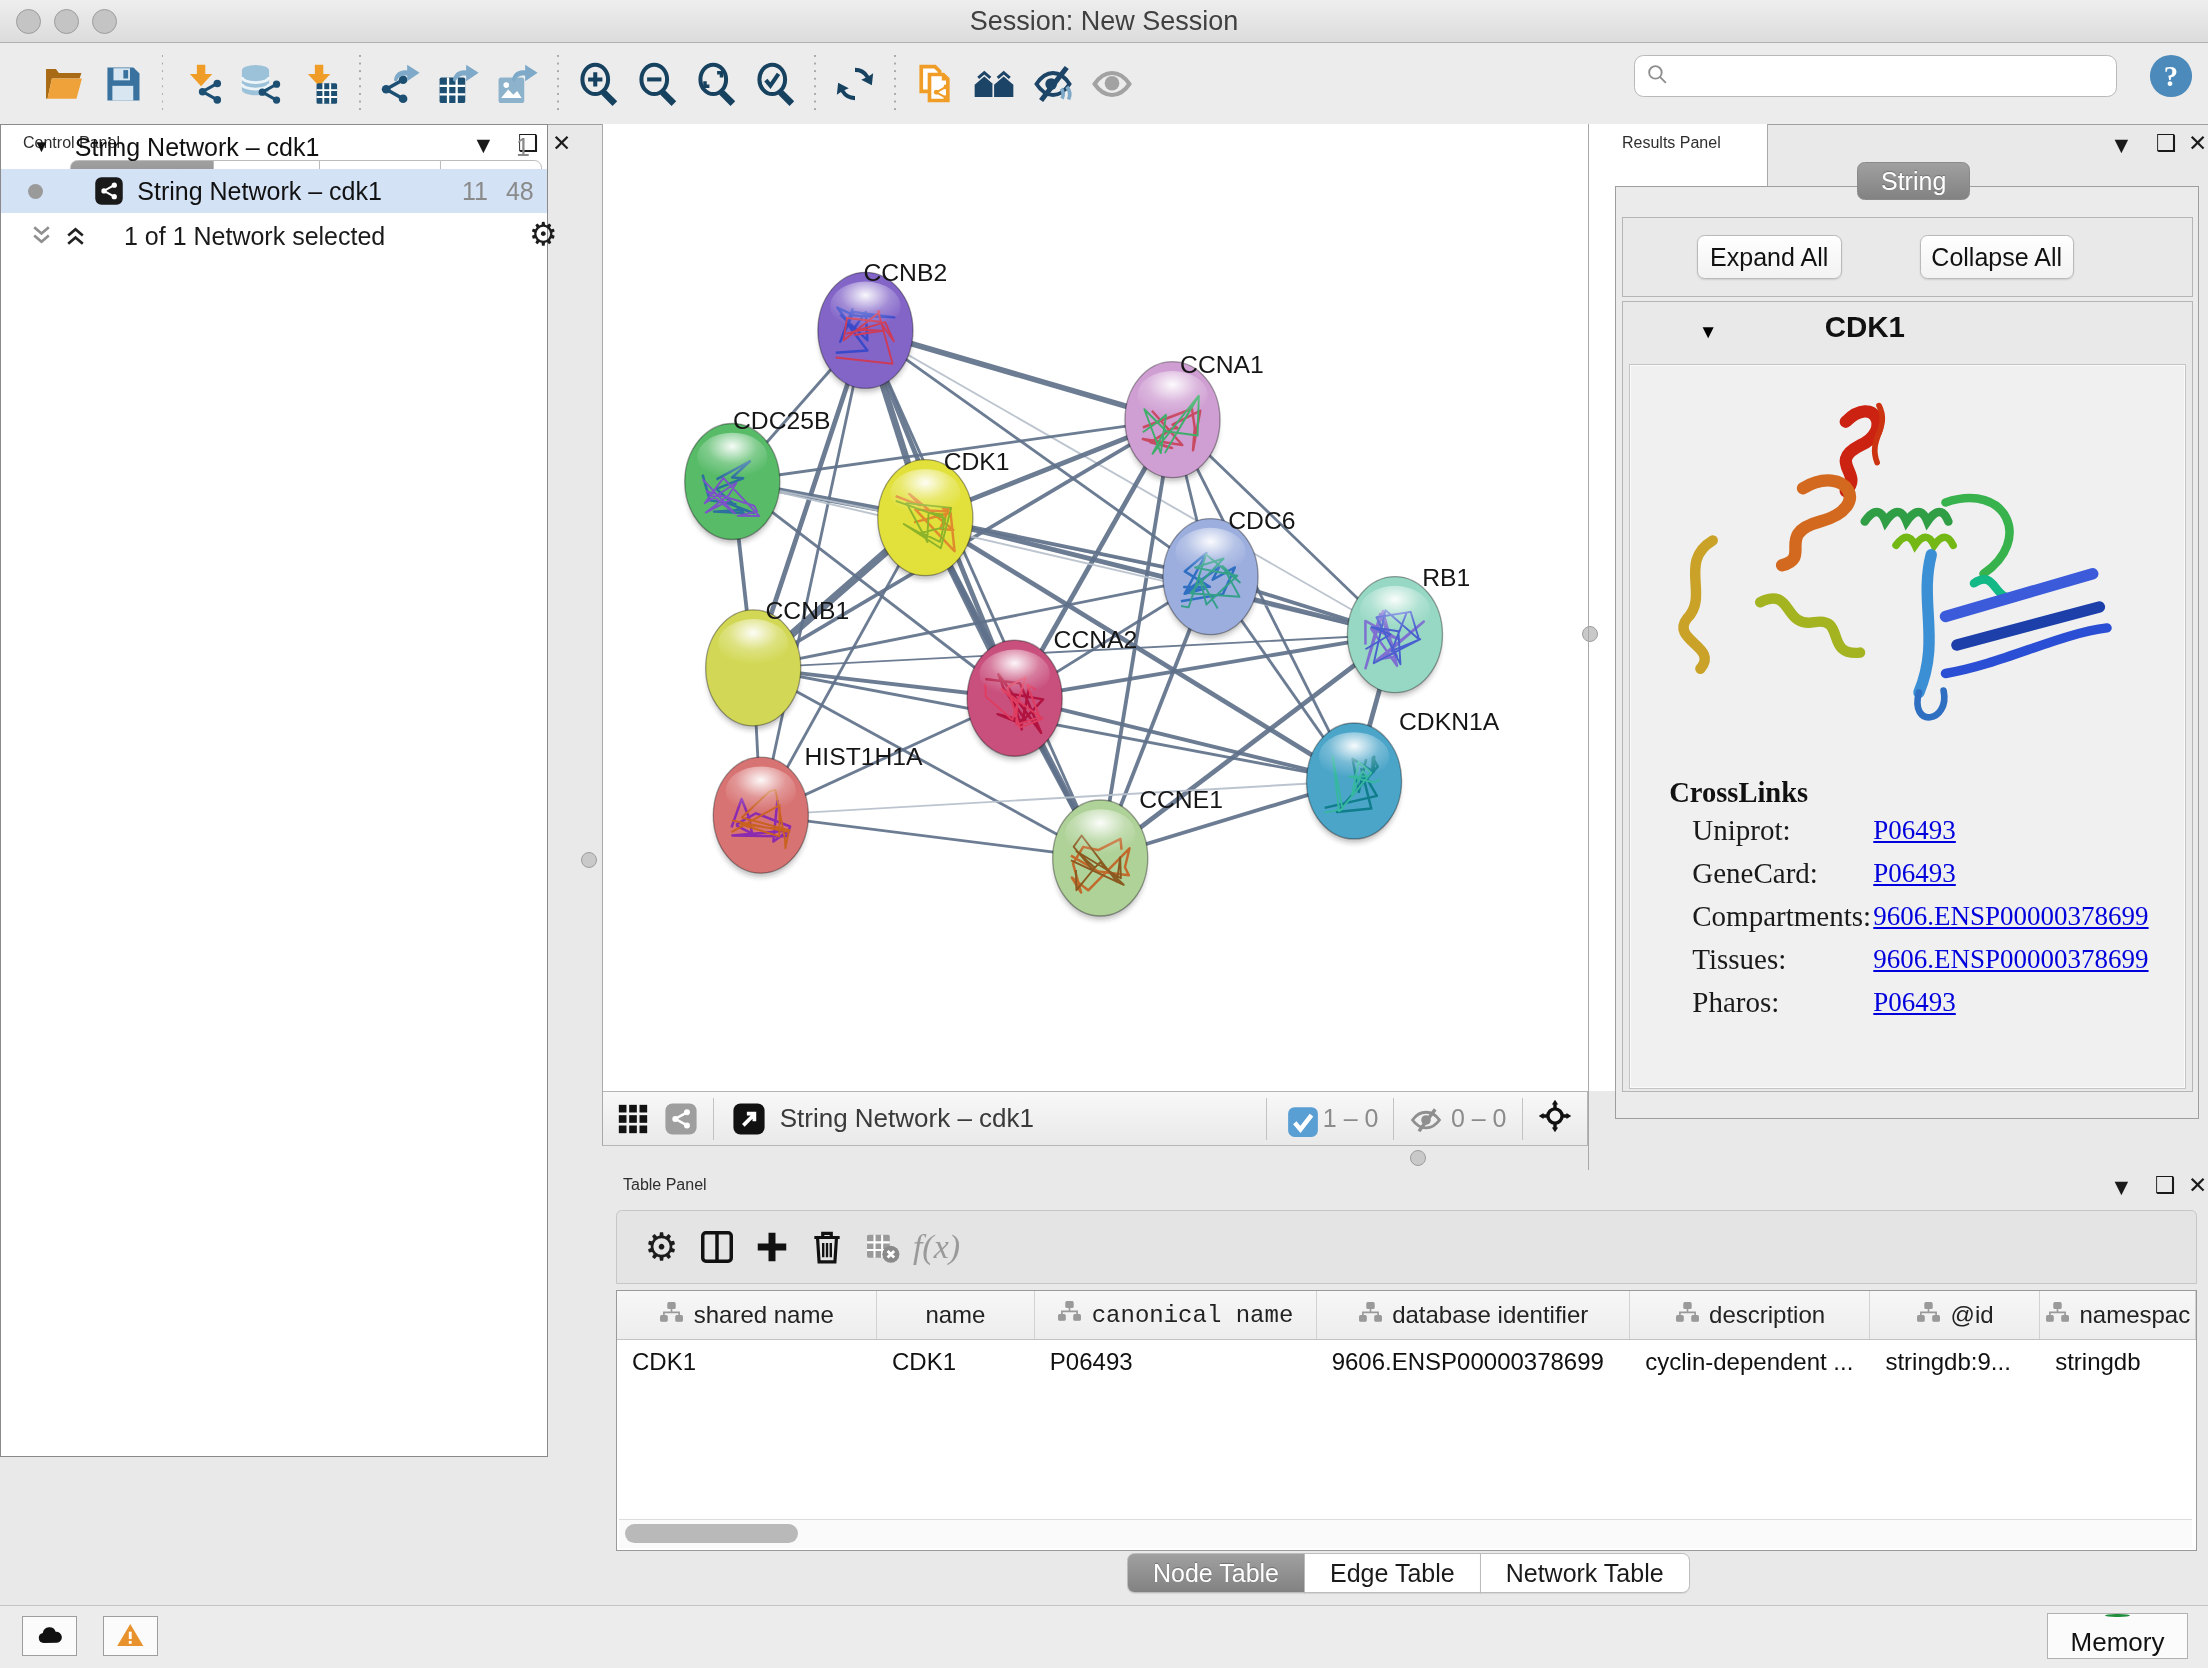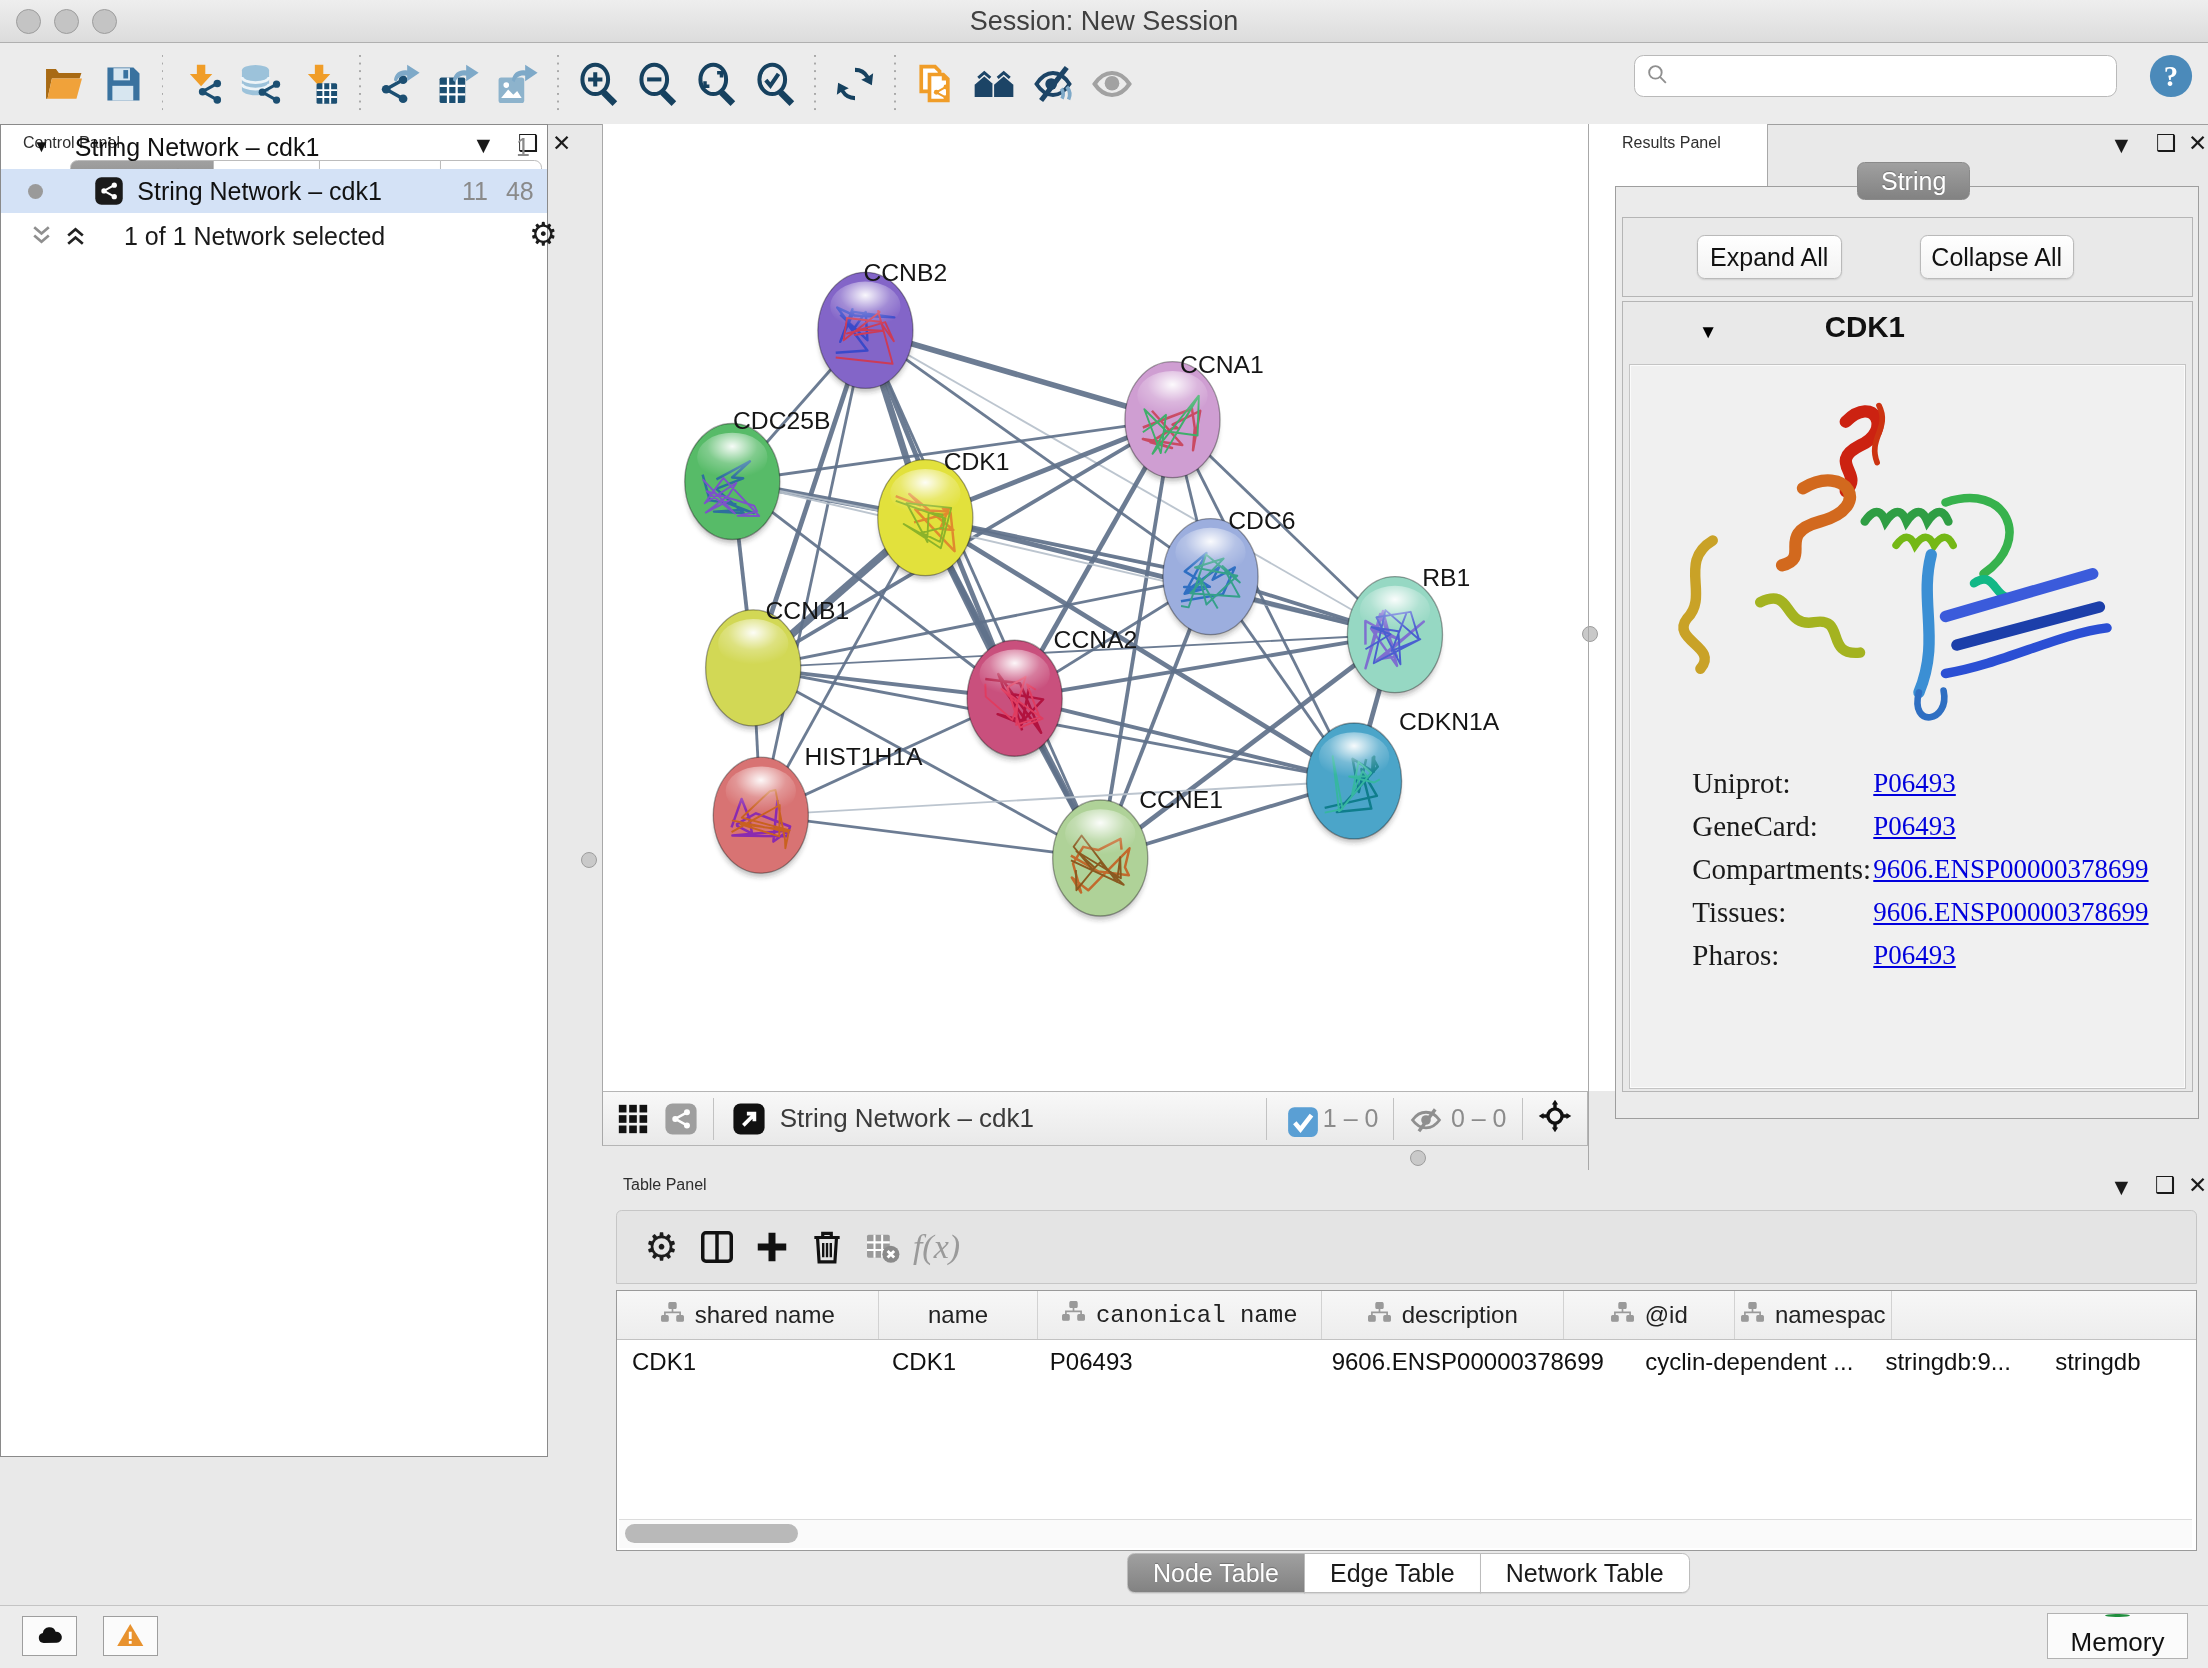--- a/index.html
+++ b/index.html
@@ -578,20 +578,21 @@
           <path d="M248 175 q12 -17 20 0 q12 -17 20 0 q12 -17 20 0" stroke="#74b816" stroke-width="8"></path>
           <path d="M300 130 C365 108,392 170,340 205" stroke="#37b24d" stroke-width="9"></path>
           <path d="M330 215 C355 198,350 240,378 228" stroke="#12b886" stroke-width="9"></path>
           <path d="M300 250 L455 205" stroke="#3b5bdb" stroke-width="12"></path>
           <path d="M312 280 L462 240" stroke="#1c3faa" stroke-width="12"></path>
           <path d="M300 310 C360 300,420 268,470 262" stroke="#2b4fd4" stroke-width="10"></path>
           <path d="M285 185 C272 235,295 275,272 330" stroke="#3b8fd4" stroke-width="12"></path>
           <path d="M272 330 C262 368,305 362,298 328" stroke="#2f6fc2" stroke-width="7"></path>
         </g>
       </svg>
+      <div class="serif" style="margin:15px 0 0 38px;font-size:28.5px;font-weight:bold;color:#111">CrossLinks</div>
       <div id="xl-rows" class="serif">
           <div class="xl-row">
             <span class="xl-label">Uniprot:</span>
             <span class="xl-link">P06493</span>
           </div>
           <div class="xl-row">
             <span class="xl-label">GeneCard:</span>
             <span class="xl-link">P06493</span>
           </div>
           <div class="xl-row">
@@ -673,20 +674,31 @@
       <div class="th" style="width: 284px; font-family: Liberation Mono, monospace;">
         <span><svg viewBox="0 0 24 24">
             <g fill="#9a9a9a" stroke="#9a9a9a">
               <rect x="8.5" y="2.5" width="7" height="5.6" rx="1"></rect>
               <rect x="1.5" y="15" width="6.4" height="5.4" rx="1"></rect>
               <rect x="16.1" y="15" width="6.4" height="5.4" rx="1"></rect>
               <path d="M12 8.5v3.3M4.7 15v-3.2h14.6V15" fill="none" stroke-width="1.6"></path>
             </g>
           </svg></span>
         <span>canonical name</span>
+      </div>
+      <div class="th" style="width: 316px;">
+        <span><svg viewBox="0 0 24 24">
+            <g fill="#9a9a9a" stroke="#9a9a9a">
+              <rect x="8.5" y="2.5" width="7" height="5.6" rx="1"></rect>
+              <rect x="1.5" y="15" width="6.4" height="5.4" rx="1"></rect>
+              <rect x="16.1" y="15" width="6.4" height="5.4" rx="1"></rect>
+              <path d="M12 8.5v3.3M4.7 15v-3.2h14.6V15" fill="none" stroke-width="1.6"></path>
+            </g>
+          </svg></span>
+        <span>database identifier</span>
       </div>
       <div class="th" style="width: 242px;">
         <span><svg viewBox="0 0 24 24">
             <g fill="#9a9a9a" stroke="#9a9a9a">
               <rect x="8.5" y="2.5" width="7" height="5.6" rx="1"></rect>
               <rect x="1.5" y="15" width="6.4" height="5.4" rx="1"></rect>
               <rect x="16.1" y="15" width="6.4" height="5.4" rx="1"></rect>
               <path d="M12 8.5v3.3M4.7 15v-3.2h14.6V15" fill="none" stroke-width="1.6"></path>
             </g>
           </svg></span>

